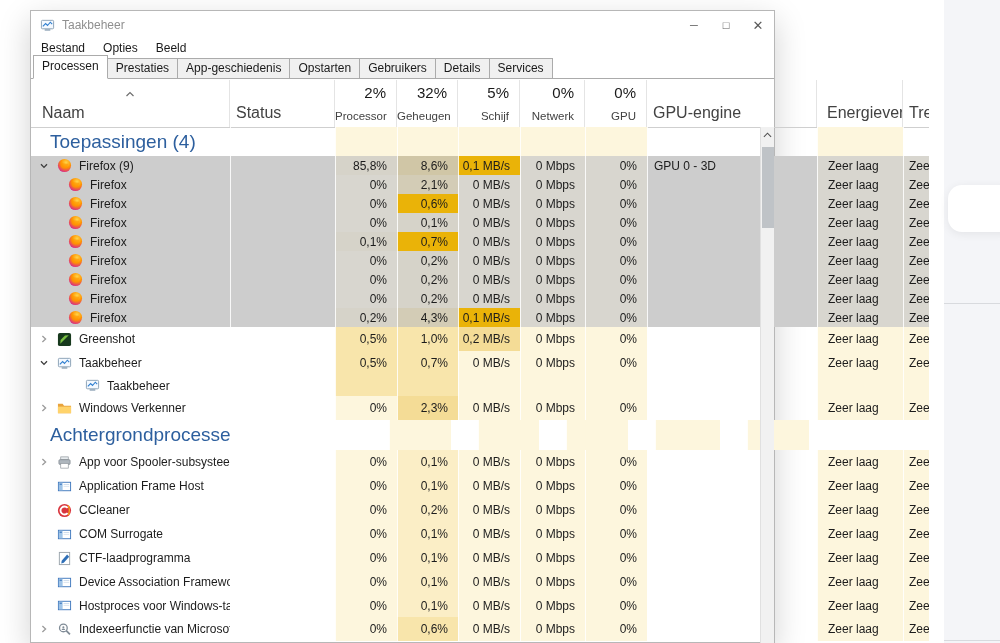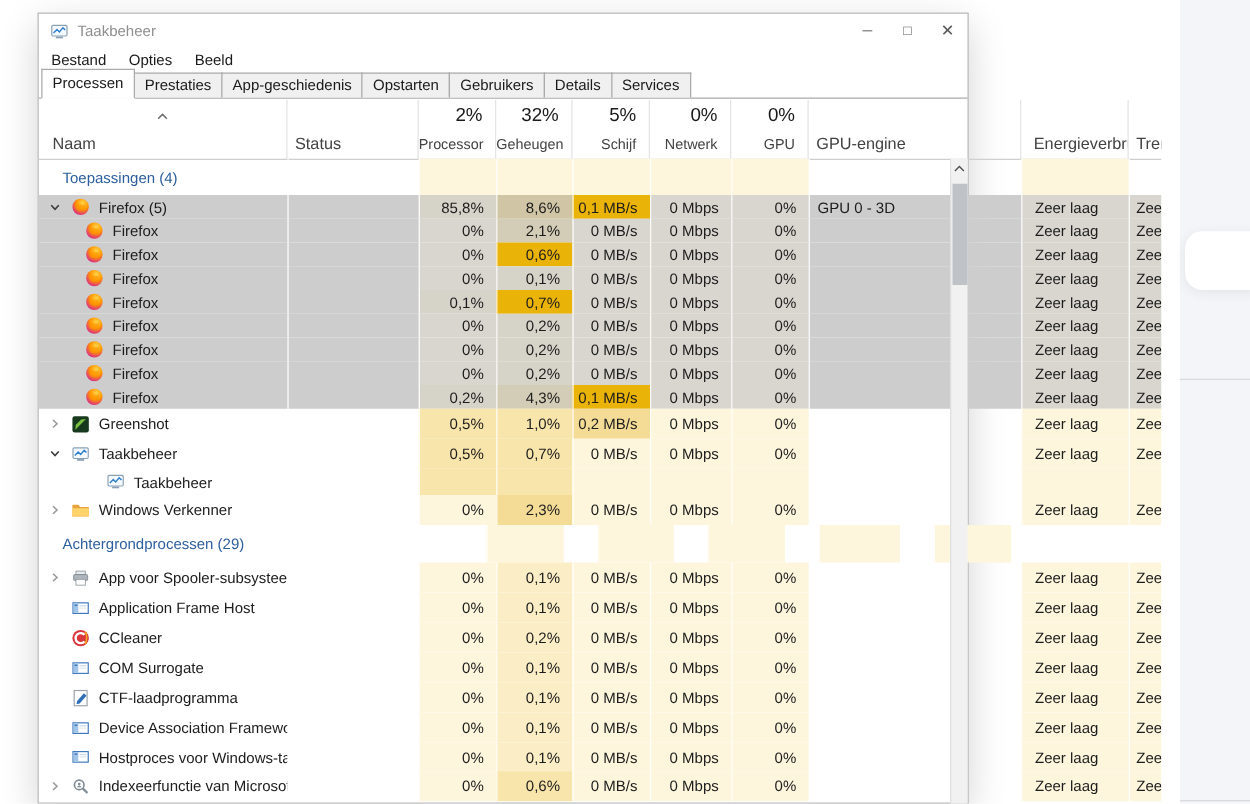--- a/index.html
+++ b/index.html
@@ -35,40 +35,40 @@
     border-bottom:1px solid #ababab;box-sizing:border-box;text-align:center;}
   .tab{font-size:12px;color:#1a1a1a;background:#f0f0f0;border:1px solid #ababab;border-bottom:none;
     padding:3px 8px 3px 8px;margin-right:-1px;position:relative;height:13px;line-height:13px;}
   .tab.active{background:#fff;height:16px;line-height:15px;z-index:3;margin-bottom:-1px;
     border-bottom:1px solid #fff;margin-left:2px;}
 
   
   .grid-cols{display:grid;grid-template-columns:199px 105px 62px 61px 62px 65px 62px 170px 86px 26px;}
   .colheader{position:absolute;left:0;top:69px;width:898px;height:47px;border-bottom:1px solid #cfcfcf;box-sizing:content-box;}
   .hcell{position:relative;border-right:1px solid #e4e4e4;box-sizing:border-box;height:47px;}
-  .hcell .h-label{position:absolute;bottom:5px;left:0;right:0;font-size:13px;color:#424242;white-space:nowrap;overflow:hidden;}
+  .hcell .h-label{position:absolute;bottom:5px;left:0;right:0;font-size:16px;color:#424242;white-space:nowrap;overflow:hidden;}
   .hcell.right .h-label{text-align:right;padding-right:10px;font-size:11.5px;}
   .hcell.left .h-label{padding-left:6px;}
   .hcell .h-total{position:absolute;top:4px;right:10px;font-size:15px;color:#1a1a1a;}
   .sort-caret{position:absolute;top:4px;left:50%;margin-left:-5px;width:10px;height:8px;}
 
   
   .rows{position:absolute;left:0;top:116px;width:898px;}
   .trow{cursor:default;}
   .cell{height:100%;display:flex;align-items:center;font-size:12px;color:#1c1c1c;
     box-sizing:border-box;overflow:hidden;white-space:nowrap;border-left:1px solid rgba(255,255,255,.85);}
   .cell.num{justify-content:flex-end;padding-right:10px;}
   .cell.txt{padding-left:6px;}
   .cell.energy{padding-left:10px;}
   .cell.trendc{padding-left:5px;}
   .namecell{padding-left:8px;border-left:none;}
   .chev{width:14px;height:12px;margin-right:4px;flex:0 0 auto;}
   .picon{width:15px;height:15px;margin-right:7px;flex:0 0 auto;}
   .plabel{font-size:12px;color:#1c1c1c;}
-  .section-label{font-size:12px;color:#2d5f9e;padding-left:11px;}
+  .section-label{font-size:19px;color:#2d5f9e;padding-left:11px;}
   .trow.selected .namecell,.trow.selected .statuscell{background:#cdcdcd;}
 
   
   .c0{background:#fdf6dd}.c1{background:#fbeec6}.c2{background:#f8e5ab}.c3{background:#f4dc96}
   .s0{background:#d8d6cf}.s1{background:#d6d3c9}.s2{background:#eab308}.s3{background:#d3ccb6}.s4{background:#d0c6a6}
   .sel{background:#cdcdcd}
 
   
   .scrollbar{position:absolute;right:0;top:116px;width:14px;height:516px;background:#f1f1f1;border-left:1px solid #e0e0e0;box-sizing:border-box;}
   .sb-up{width:100%;height:15px;display:flex;align-items:center;justify-content:center;background:#f1f1f1;}
@@ -184,21 +184,21 @@
                 <radialGradient id="fxg" cx="62%" cy="28%" r="85%">
                   <stop offset="0" stop-color="#ffd54a"></stop>
                   <stop offset="0.45" stop-color="#ff9500"></stop>
                   <stop offset="0.8" stop-color="#e23d6f"></stop>
                   <stop offset="1" stop-color="#b5179e"></stop>
                 </radialGradient>
               </defs>
               <circle cx="8" cy="8" r="7" fill="url(#fxg)"></circle>
               <path d="M4 4 q3 3 8 2 q-1 6 -6 5 q-3 -1 -2 -7z" fill="#ff9500" opacity=".55"></path>
             </svg></span>
-          <span class="plabel">Firefox (5)</span>
+          <span class="plabel">Firefox (9)</span>
         </div>
         <div class="cell statuscell"></div>
         <div class="cell num s1">85,8%</div>
         <div class="cell num s4">8,6%</div>
         <div class="cell num s2">0,1 MB/s</div>
         <div class="cell num s0">0 Mbps</div>
         <div class="cell num s0">0%</div>
         <div class="cell txt sel">GPU 0 - 3D</div>
         <div class="cell energy s0">Zeer laag</div>
         <div class="cell trendc s0">Zeer laag</div>

